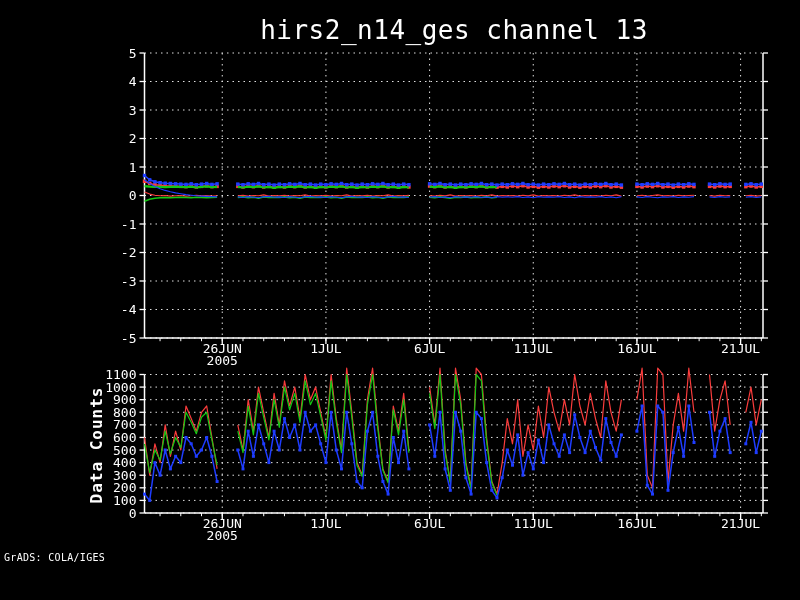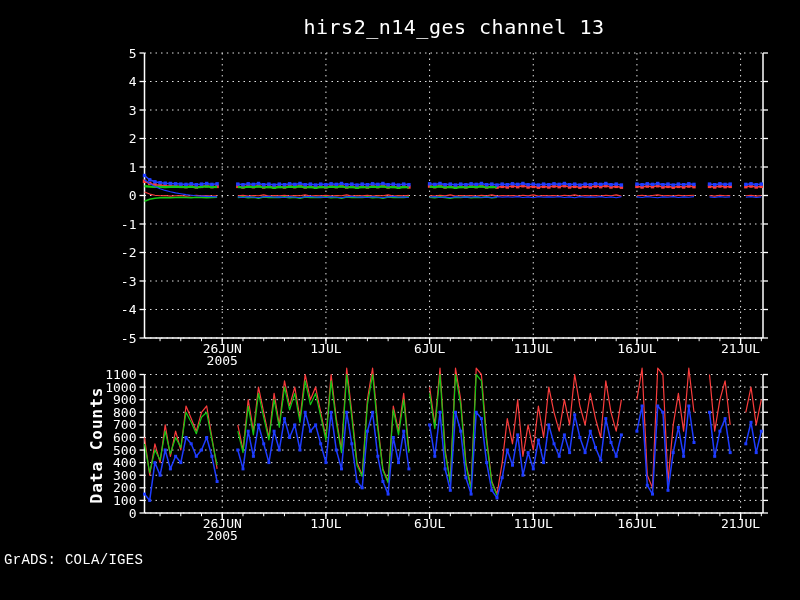--- a/index.html
+++ b/index.html
@@ -1,23 +1,23 @@
 <!DOCTYPE html>
 <html><head>
 <meta charset="utf-8">
 <style>
   html,body{margin:0;padding:0;background:#000;}
   .page{position:relative;width:800px;height:600px;background:#000;overflow:hidden;
         font-family:"DejaVu Sans Mono", monospace;}
   .title{position:absolute;left:145px;top:15px;width:618px;text-align:center;
-         color:#fff;font-size:20px;letter-spacing:0.5px;white-space:pre;}
+         color:#fff;font-size:26px;letter-spacing:0.5px;white-space:pre;}
   .ylabel{position:absolute;left:-53px;top:435px;width:300px;height:20px;text-align:center;
           color:#fff;font-size:16px;font-weight:bold;letter-spacing:1px;
           transform:rotate(-90deg);}
-  .watermark{position:absolute;left:4px;top:552px;color:#fff;font-size:14px;letter-spacing:0.3px;font-family:Liberation Mono, monospace;}
+  .watermark{position:absolute;left:4px;top:552px;color:#fff;font-size:10px;letter-spacing:0.3px;}
   svg{position:absolute;left:0;top:0;}
   text{font-family:"DejaVu Sans Mono", monospace;}
 </style>
 </head>
 <body>
 
 <div class="page">
   <div class="title">hirs2_n14_ges channel 13</div>
   <div class="ylabel">Data Counts</div>
   <svg id="canvas" width="800" height="600">

